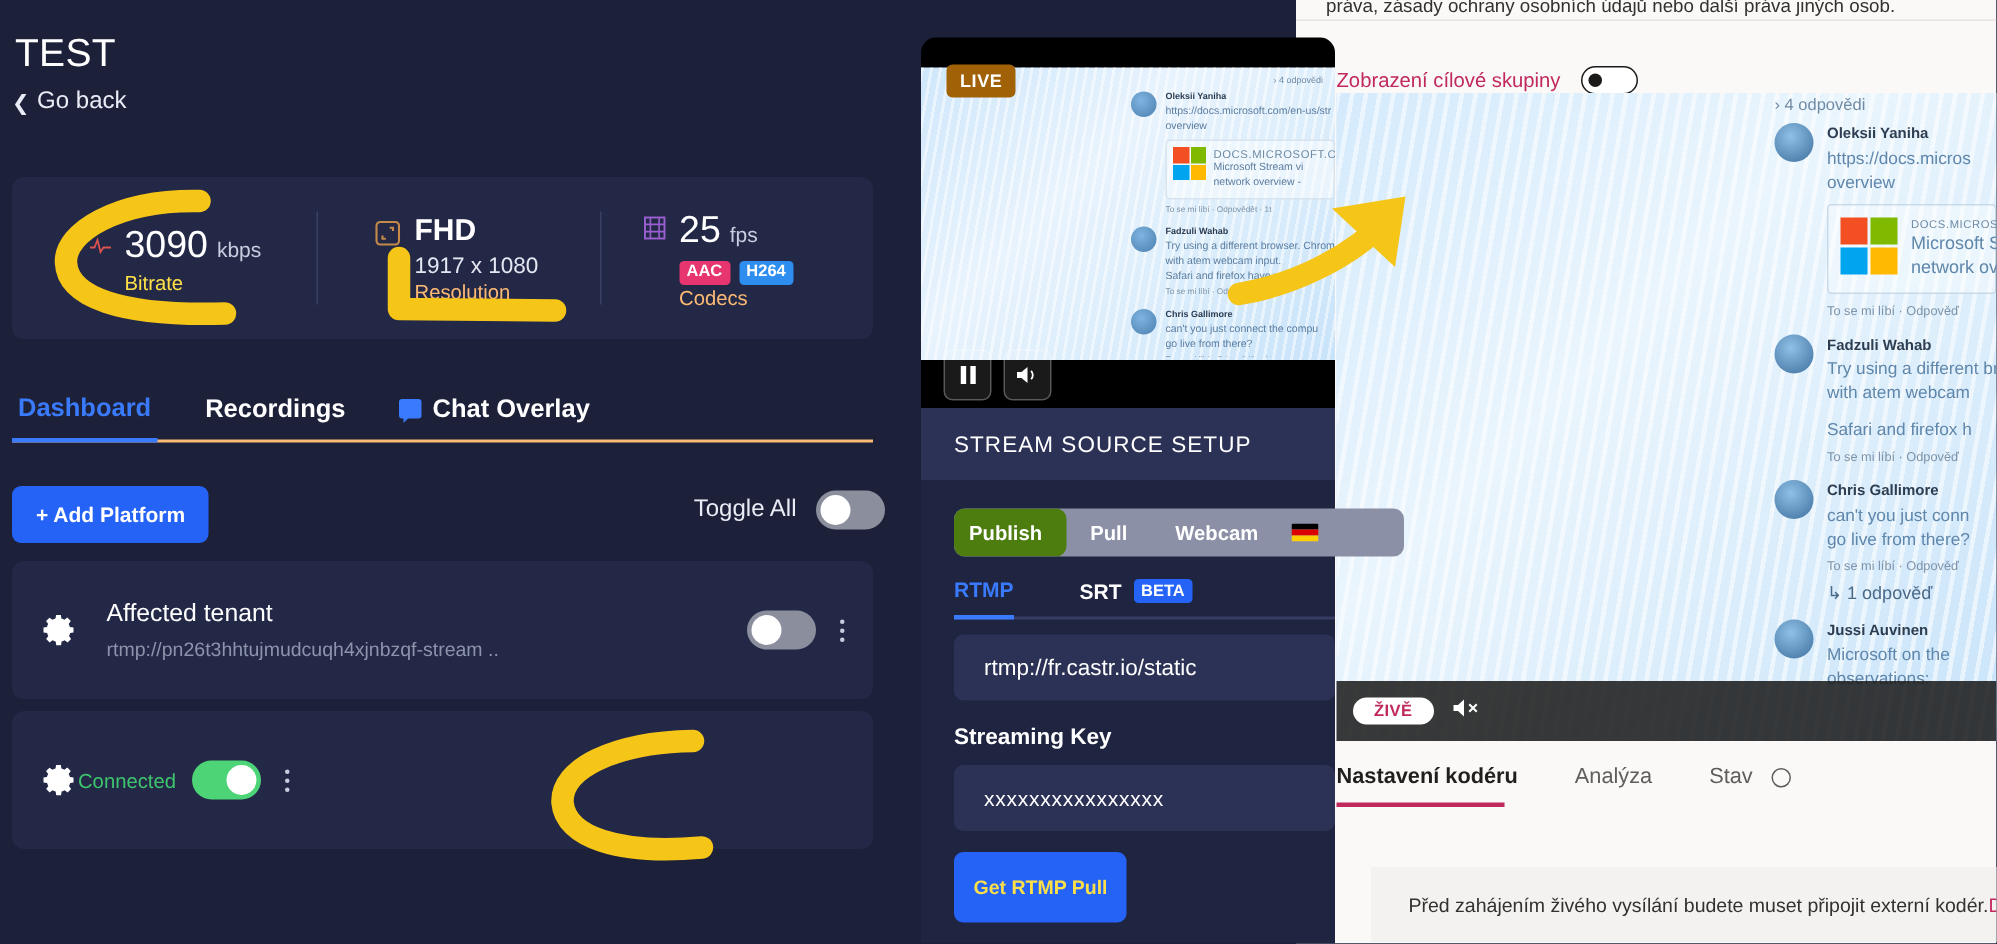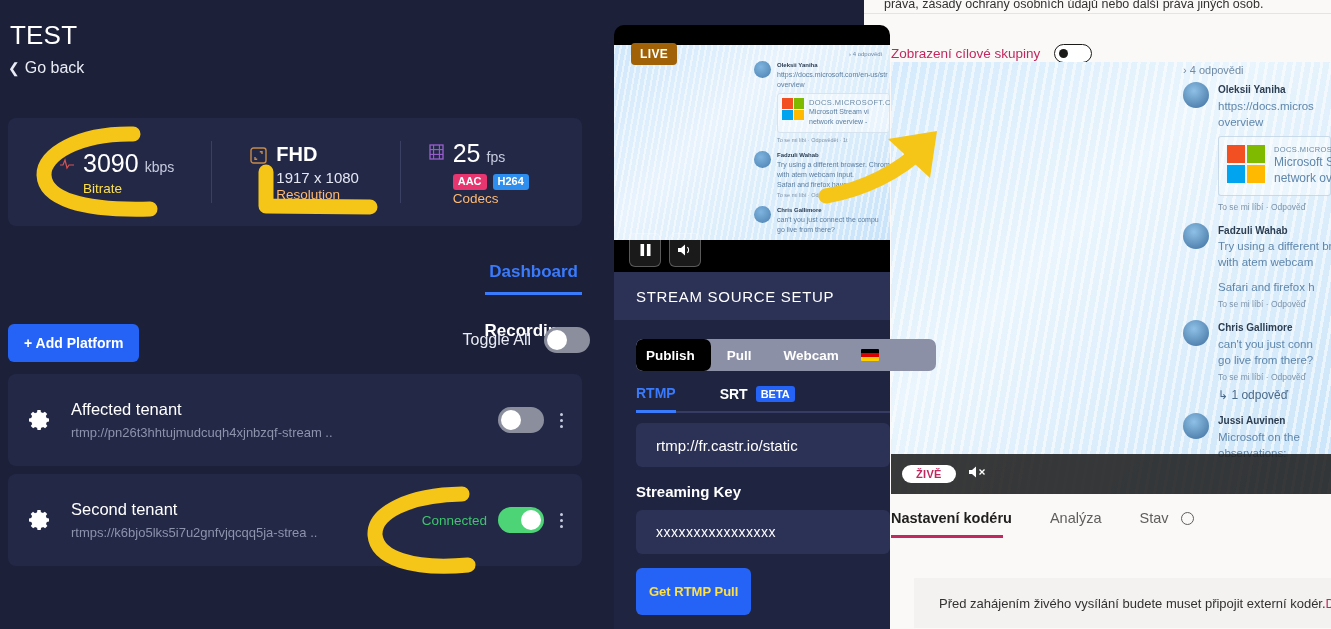--- a/index.html
+++ b/index.html
@@ -54,24 +54,23 @@
   .badge {
     font-size: 11px; font-weight: bold; color: #fff;
     border-radius: 3px; padding: 2px 5px 3px; line-height: 1;
   }
   .badge-aac { background: #e6356f; }
   .badge-h264 { background: #2d8ef0; }
 
   
   .tabs {
     position: absolute; left: 8px; top: 262px; width: 574px;
-    display: flex; align-items: flex-end; gap: 28px;
+    display: flex; align-items: center; gap: 28px;
     border-bottom: 2px solid #fdba74;
     padding-bottom: 0;
-    flex-direction: column;
   }
   .tab {
     font-size: 17px; font-weight: bold; color: #ffffff;
     padding: 0 4px 10px; cursor: pointer;
     display: flex; align-items: center; gap: 7px;
   }
   .tab.active { color: #3a7bfd; border-bottom: 3px solid #3a7bfd; margin-bottom: -2px; }
   .chat-sq {
     width: 15px; height: 13px; background: #3a7bfd; border-radius: 2px; position: relative;
   }
@@ -166,21 +165,21 @@
     height: 48px; background: #2c3156; display: flex; align-items: center;
     padding-left: 22px; font-size: 15px; color: #ffffff; letter-spacing: .7px;
   }
   .mid-body { padding: 19px 0 0 22px; }
   .segmented { display: flex; background: #8b90a6; border-radius: 7px; width: 300px; height: 32px; overflow: hidden; }
   .seg-item {
     display: flex; align-items: center; justify-content: center;
     font-size: 13.5px; font-weight: bold; color: #ffffff; cursor: pointer;
     padding: 0 16px; height: 100%;
   }
-  .seg-item.active { background: #000000; border-radius: 7px; padding-left: 10px; }
+  .seg-item.active { background: #4d7c0f; border-radius: 7px; padding-left: 10px; }
   .seg-flag { width: 30px; display: flex; align-items: center; justify-content: center; }
   .flag-de { width: 18px; height: 12px; display: flex; flex-direction: column; border-radius: 1px; overflow: hidden; }
   .flag-de i { flex: 1; display: block; }
 
   .proto-tabs { display: flex; align-items: center; gap: 44px; margin-top: 14px; border-bottom: 2px solid #363c63; width: 254px; padding-bottom: 0; }
   .proto { font-size: 14px; font-weight: bold; color: #ffffff; padding-bottom: 9px; cursor: pointer; display: flex; align-items: center; gap: 8px; }
   .proto.active { color: #3a7bfd; border-bottom: 3px solid #3a7bfd; margin-bottom: -2px; }
   .beta { background: #2563f6; color: #fff; font-size: 11px; font-weight: bold; border-radius: 3px; padding: 2px 5px; }
 
   .field {
@@ -394,24 +393,20 @@
       </div>
     </div>
 
     <div class="plat plat-2">
       <span class="gear">
         <svg width="24" height="24" viewBox="0 0 24 24" fill="#ffffff">
           <path d="M12 8.2a3.8 3.8 0 100 7.6 3.8 3.8 0 000-7.6zm0 5.9a2.1 2.1 0 110-4.2 2.1 2.1 0 010 4.2z"></path>
           <path d="M21 13.6v-3.2l-2.4-.4a6.9 6.9 0 00-.8-2l1.4-2-2.3-2.3-2 1.4a6.9 6.9 0 00-2-.8L12.6 2h-3.2l-.4 2.4a6.9 6.9 0 00-2 .8l-2-1.4L2.7 6l1.4 2a6.9 6.9 0 00-.8 2L1 10.4v3.2l2.4.4c.2.7.4 1.4.8 2l-1.4 2 2.3 2.3 2-1.4c.6.4 1.3.6 2 .8l.4 2.4h3.2l.4-2.4c.7-.2 1.4-.4 2-.8l2 1.4 2.3-2.3-1.4-2c.4-.6.6-1.3.8-2l2.2-.4z"></path>
         </svg>
       </span>
-      <div class="plat-txt">
-        <div class="plat-name">Second tenant</div>
-        <div class="plat-url">rtmps://k6bjo5lks5i7u2gnfvjqcqq5ja-strea ..</div>
-      </div>
       <div class="plat-right">
         <span class="connected">Connected</span>
         <div class="sw on">
             <span class="knob"></span>
           </div>
         <div class="kebab">
             <i></i>
             <i></i>
             <i></i>
           </div>

